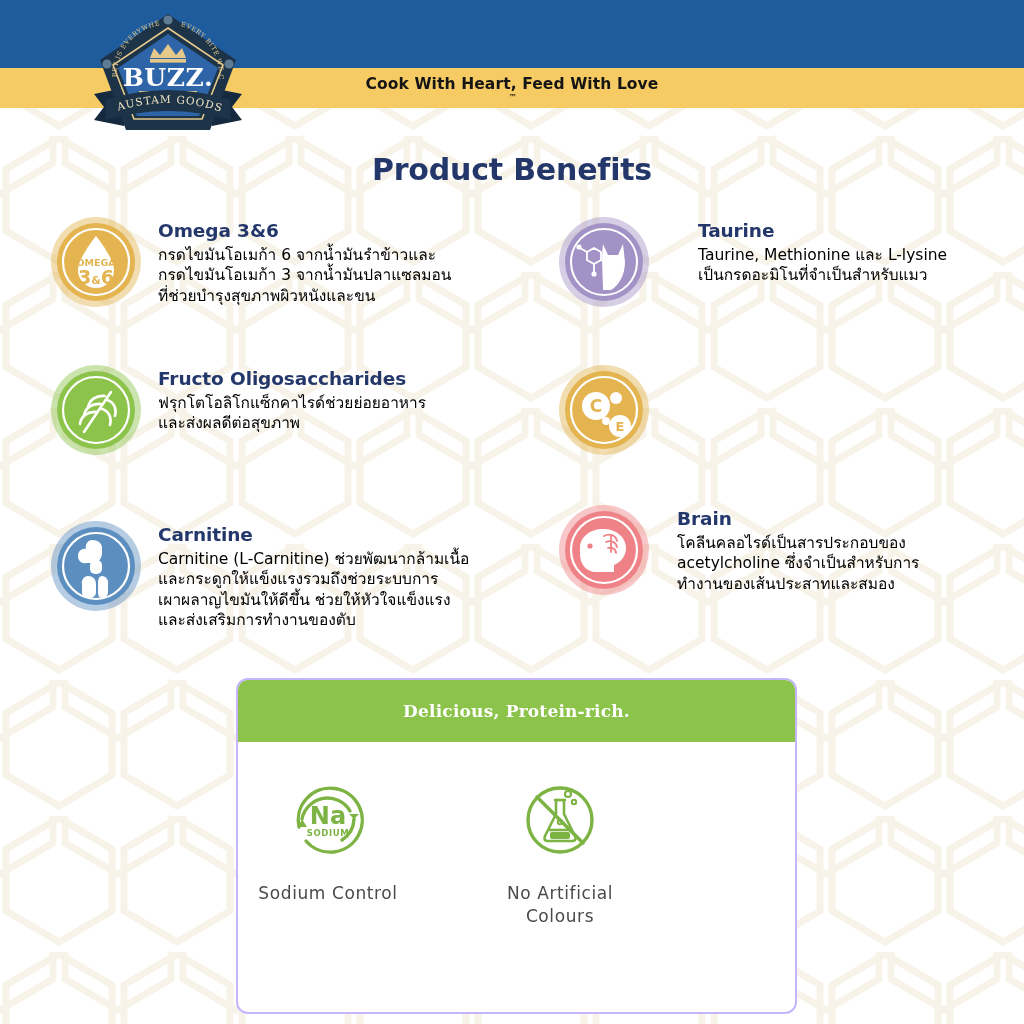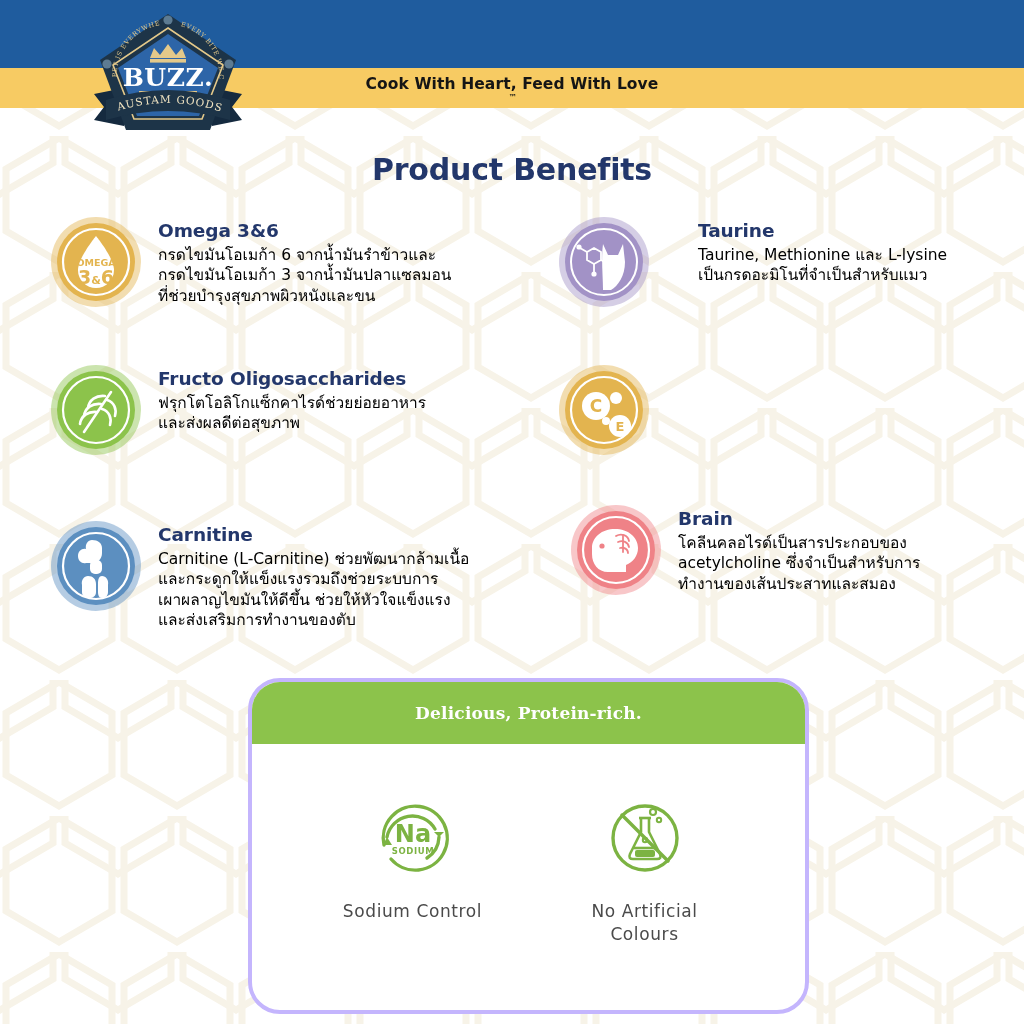--- a/index.html
+++ b/index.html
@@ -113,45 +113,44 @@
   .bdesc {
     font-size: 15.5px;
     line-height: 1.32;
     color: #000000;
     white-space: pre-line;
   }
 
   
   .card {
     position: absolute;
-    left: 248px; top: 678px;
+    left: 236px; top: 678px;
     width: 561px; height: 336px;
-    border-radius: 32px;
-    border: 4px solid #c4b5fd;
+    border-radius: 12px;
+    border: 2px solid #c4b5fd;
     background: #ffffff;
     overflow: hidden;
     z-index: 3;
   }
   .card-head {
     height: 62px;
     background: #8cc34b;
     display: flex;
     align-items: center;
     justify-content: center;
     color: #ffffff;
     font-family: "DejaVu Serif", "Liberation Serif", serif;
     font-size: 17px;
     font-weight: bold;
     letter-spacing: 0.2px;
   }
   .card-body {
     display: flex;
-    justify-content: center;
     gap: 52px;
-    padding-top: 46px;
+    padding-top: 30px;
   }
   .feature {
     width: 180px;
     text-align: center;
   }
   .feature svg { display: block; margin: 0 auto; }
   .feature-label {
     margin-top: 14px;
     font-size: 17px;
     color: #4a4a4a;
@@ -330,21 +329,21 @@
         </svg>
         <div class="btext">
           <div class="btitle">Carnitine</div>
           <div class="bdesc">Carnitine (L-Carnitine) ช่วยพัฒนากล้ามเนื้อ
 และกระดูกให้แข็งแรงรวมถึงช่วยระบบการ
 เผาผลาญไขมันให้ดีขึ้น ช่วยให้หัวใจแข็งแรง
 และส่งเสริมการทำงานของตับ</div>
         </div>
       </div>
 
-      <div class="bitem" style="left:568px; top:0; width:450px;">
+      <div class="bitem" style="left:556px; top:0; width:450px;gap:11px;">
         <svg class="bicon" viewBox="0 0 96 96">
           <circle cx="48" cy="48" r="45" fill="#ef8287" opacity="0.45"></circle>
           <circle cx="48" cy="48" r="39" fill="#ef8287"></circle>
           <circle cx="48" cy="48" r="33" fill="none" stroke="#ffffff" stroke-width="2.2"></circle>
 
           <path d="M24,46 C24,35 34,27 47,27 C60,27 70,35 70,46 C70,54 65,60 58,63
                    L58,70 L40,70 C30,70 24,62 24,52 Z" fill="#ffffff"></path>
           <circle cx="34" cy="44" r="2.6" fill="#ef8287"></circle>
 
           <g fill="none" stroke="#ef8287" stroke-width="1.8" stroke-linecap="round">

